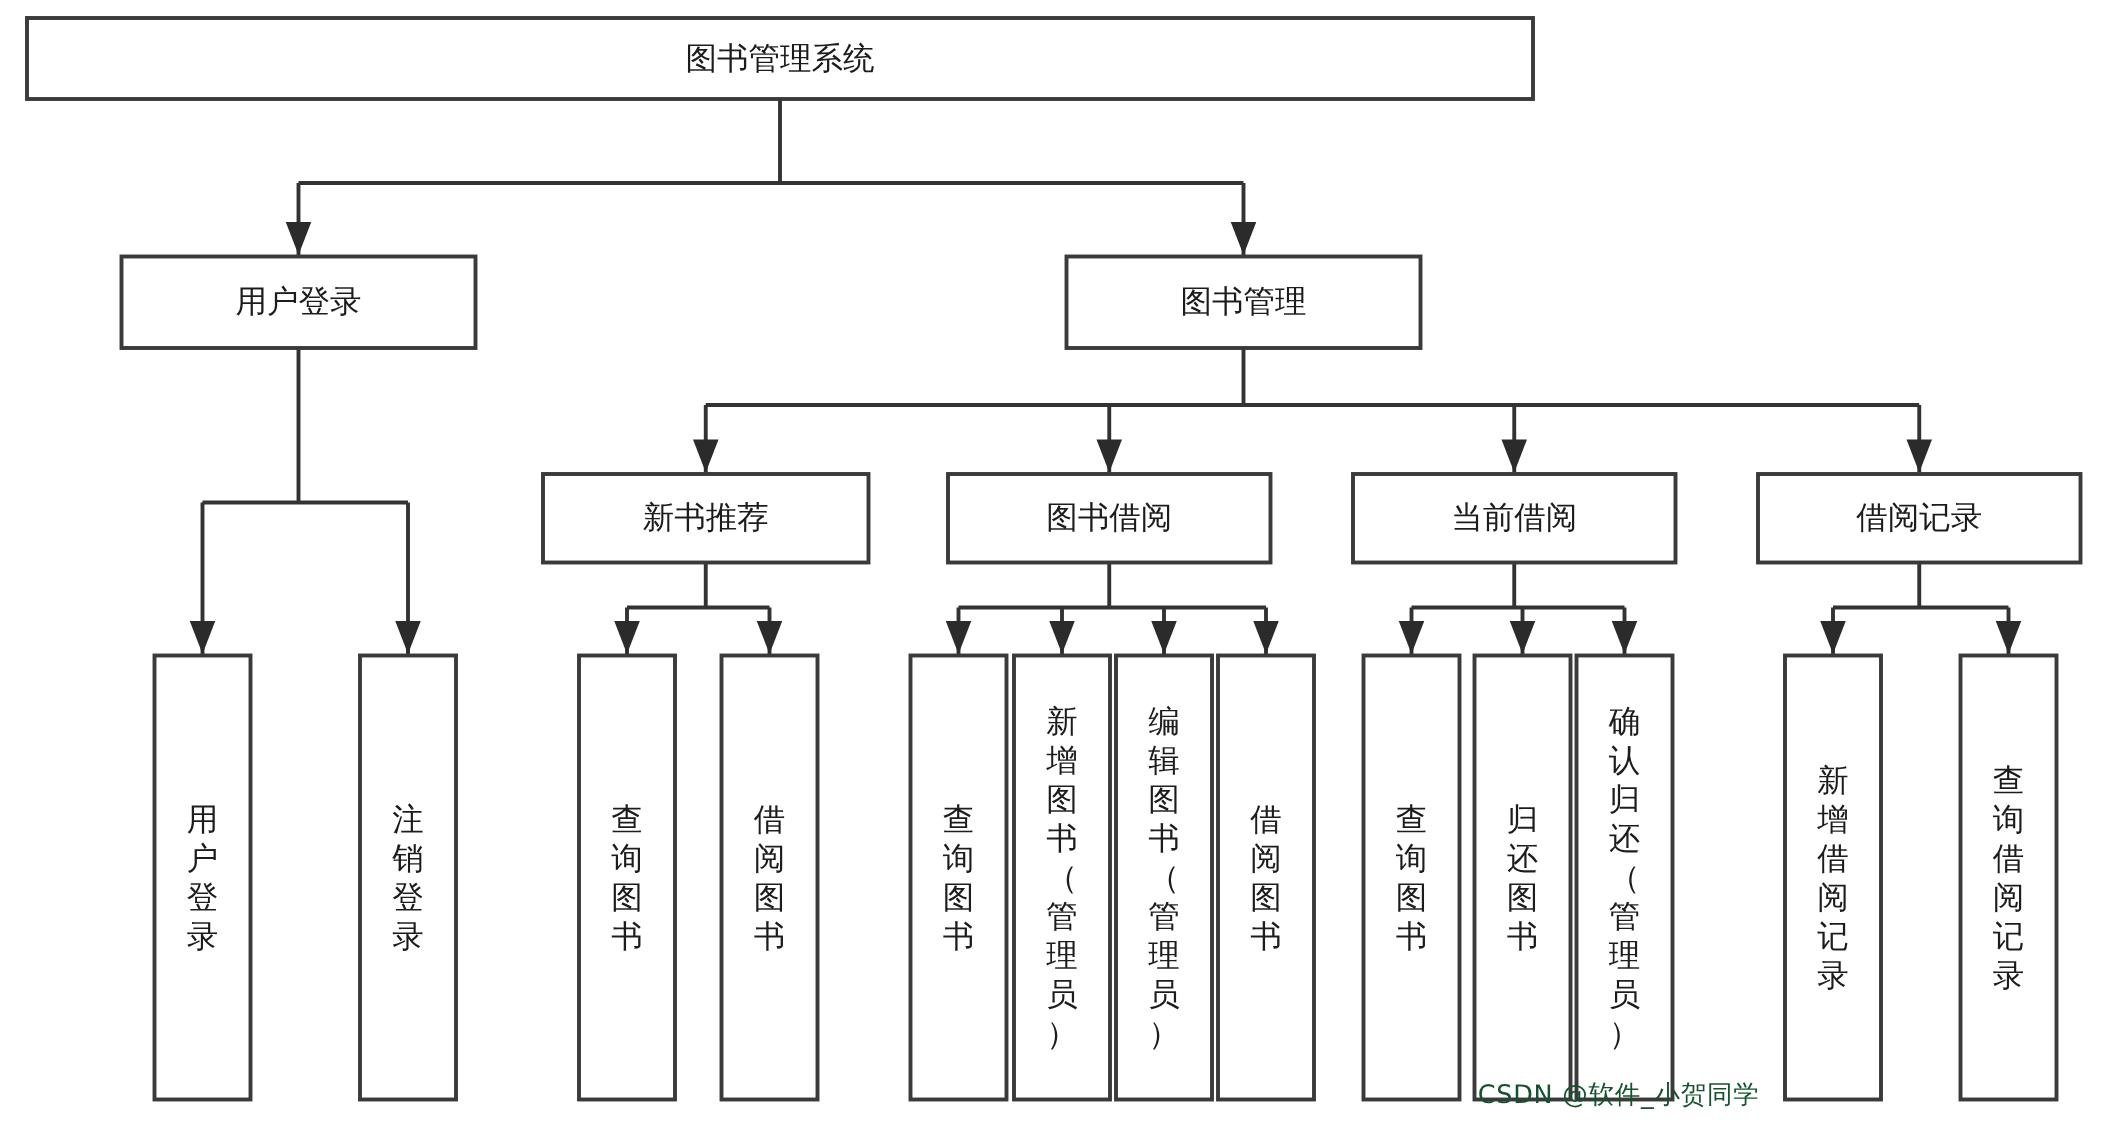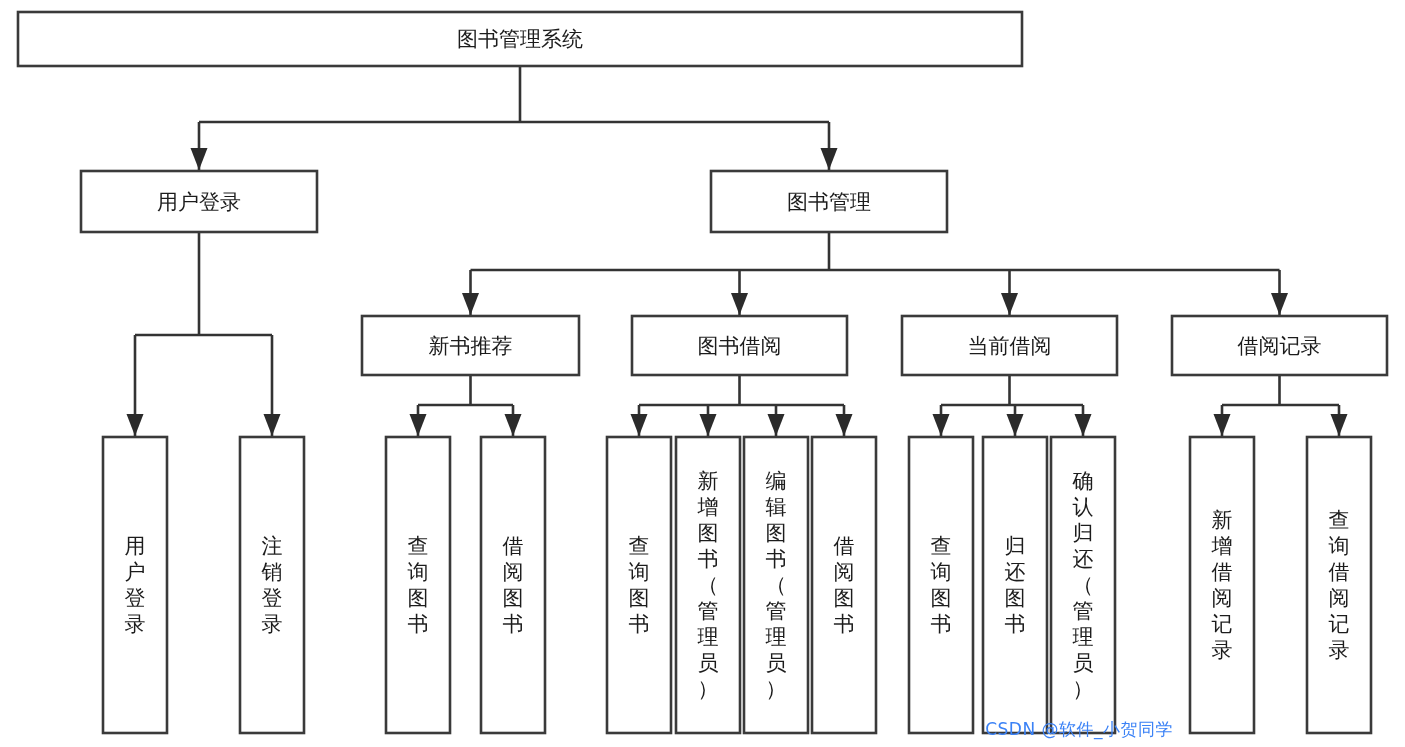--- a/index.html
+++ b/index.html
@@ -54,21 +54,21 @@
     font-size: 21px;
     fill: #1c1c1c;
     text-anchor: middle;
   }
   .watermark {
     position: absolute;
     right: 8px;
     bottom: 6px;
     font-family: "DejaVu Sans", "Liberation Sans", sans-serif;
     font-size: 17px;
-    color: #3b82f6;
+    color: #14532d;
     letter-spacing: 0.5px;
     white-space: nowrap;
     user-select: none;
   }
 </style>
 </head>
 <body>
 
 <div id="diagram-root">
   <svg id="chart-svg" viewBox="0 0 1405 747">

